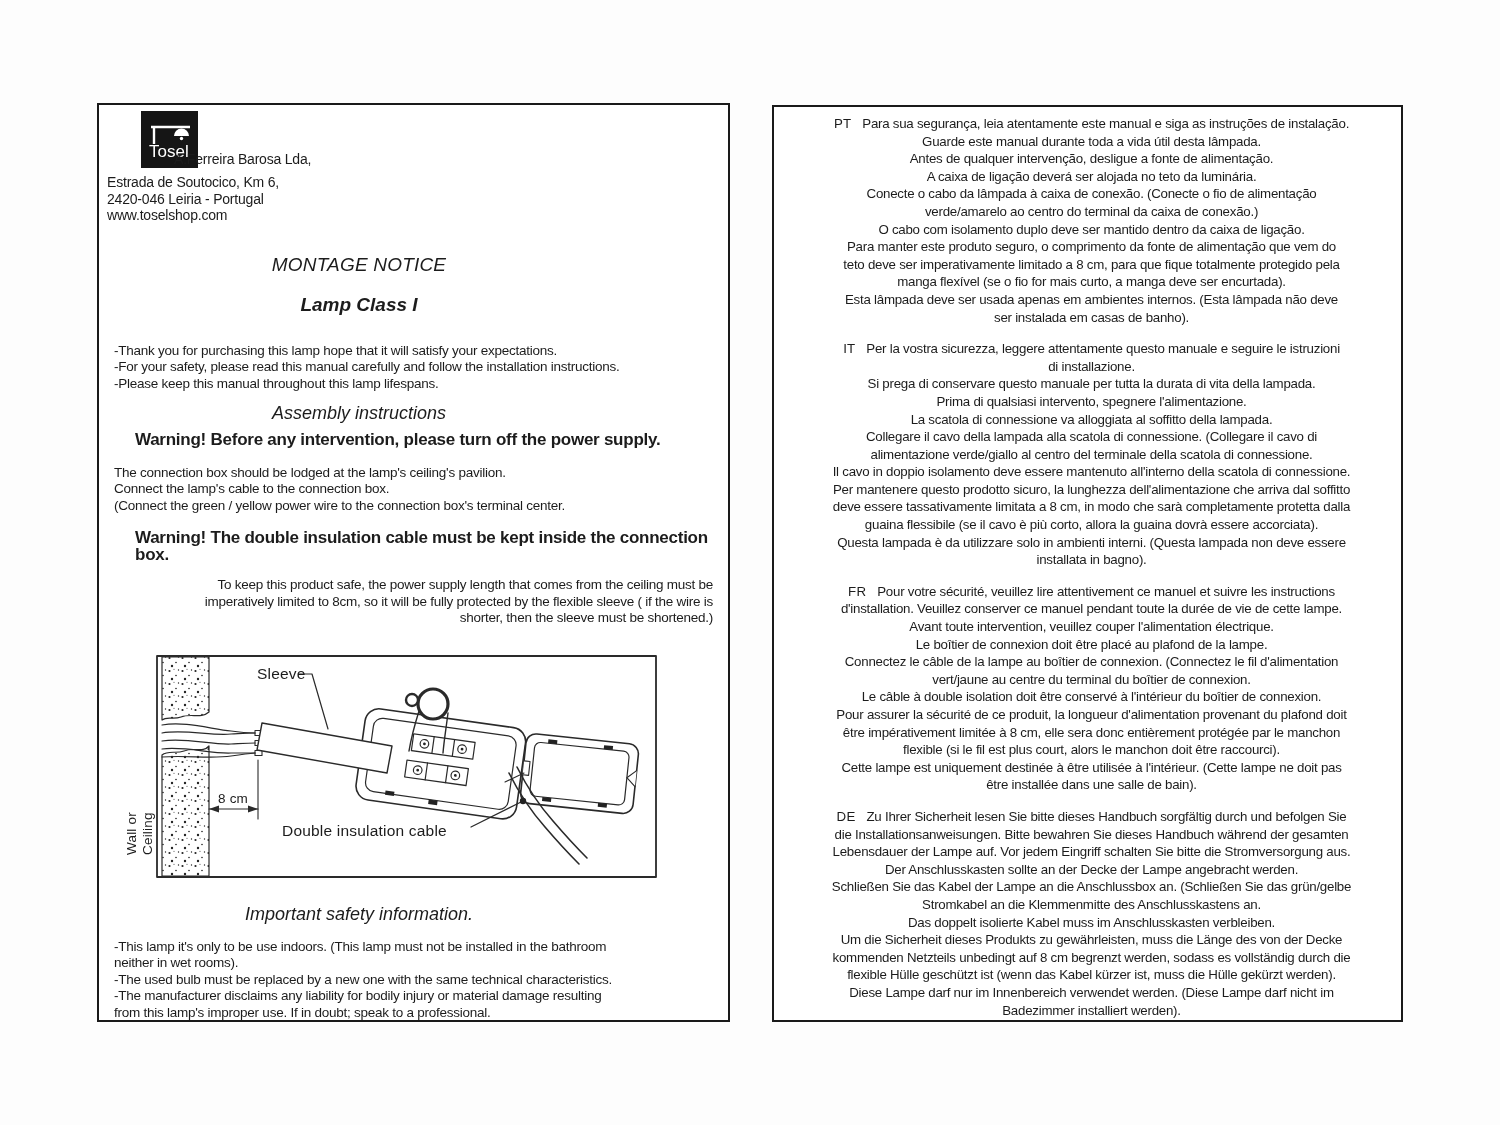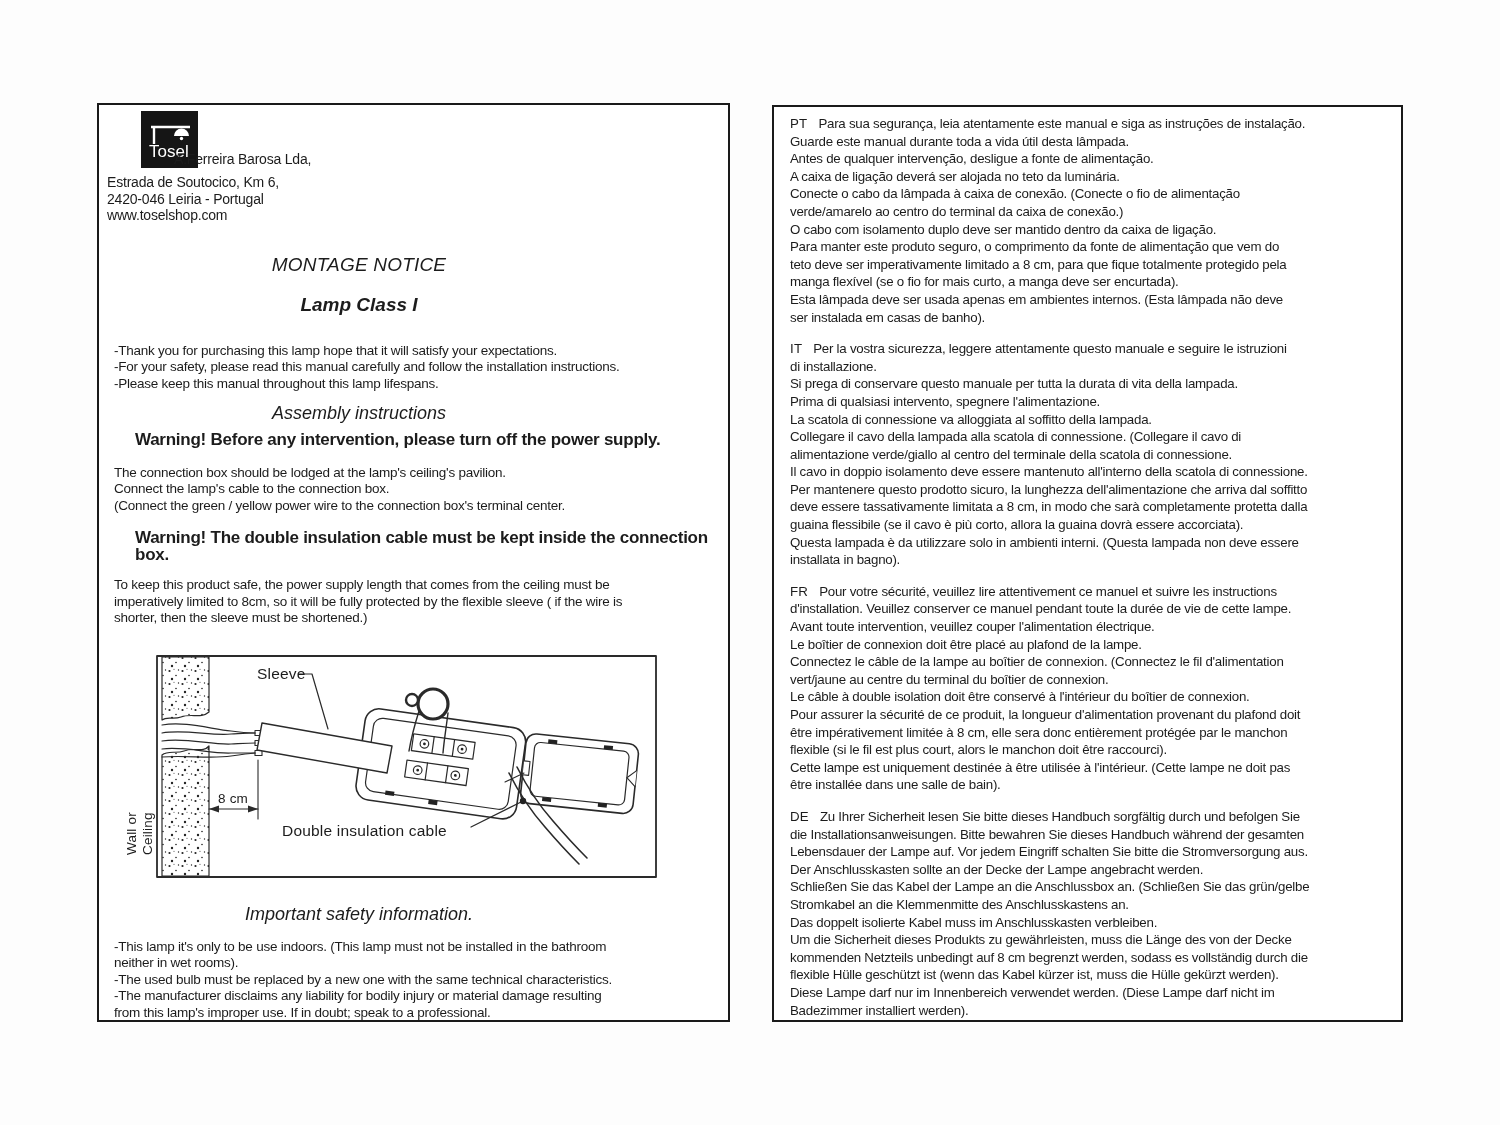--- a/index.html
+++ b/index.html
@@ -10,21 +10,21 @@
     color:#1c1c1c;
     position:relative;
   }
   .panel {
     position:absolute;
     background:#ffffff;
     border:2px solid #1a1a1a;
     overflow:hidden;
   }
   #left-panel  { left:97px;  top:103px; width:633px; height:919px; padding:6px 15px 0 15px; }
-  #right-panel { left:772px; top:105px; width:631px; height:917px; padding:8px 8px 0 16px; }
+  #right-panel { left:772px; top:105px; width:631px; height:917px; padding:8px 8px 0 16px;text-align:center; }
 
   
   .logo-row { display:flex; align-items:flex-end; gap:8px; margin-left:-5px; }
   .logo { width:57px; height:57px; flex:0 0 auto;padding-left:32px; }
   .company-name { font-size:14px; letter-spacing:-0.2px; padding-bottom:1px; }
   .addr { font-size:14px; letter-spacing:-0.2px; line-height:16.5px; margin-left:-7px; }
   .addr.first { margin-top:6px; }
 
   .centered { width:490px; text-align:center;font-style:italic; }
   .doc-title { font-size:19px; font-weight:400; line-height:22px; margin-top:30px; letter-spacing:0.2px; }
@@ -32,21 +32,21 @@
   .section-heading { font-size:18px; font-weight:400; line-height:22px; }
   .section-heading.assembly { margin-top:10px; }
   .section-heading.safety { margin-top:24px; }
 
   .body {
     font-size:13.5px; line-height:16.5px; letter-spacing:-0.25px;
     white-space:pre-line;
   }
   .body.intro { margin-top:31px; }
   .body.p1 { margin-top:16px; }
-  .body.p2 { margin-top:14px; }
+  .body.p2 { margin-top:14px;text-align:right; }
   .body.p3 { margin-top:14px; }
   .warning {
     font-size:17px; font-weight:700; line-height:16.5px; letter-spacing:-0.25px;
     white-space:pre-line;
     margin-left:21px;
   }
   .warning.w1 { margin-top:8px; }
   .warning.w2 { margin-top:16px; }
 
   .diagram-wrap { margin-top:28px; margin-left:1px; }

